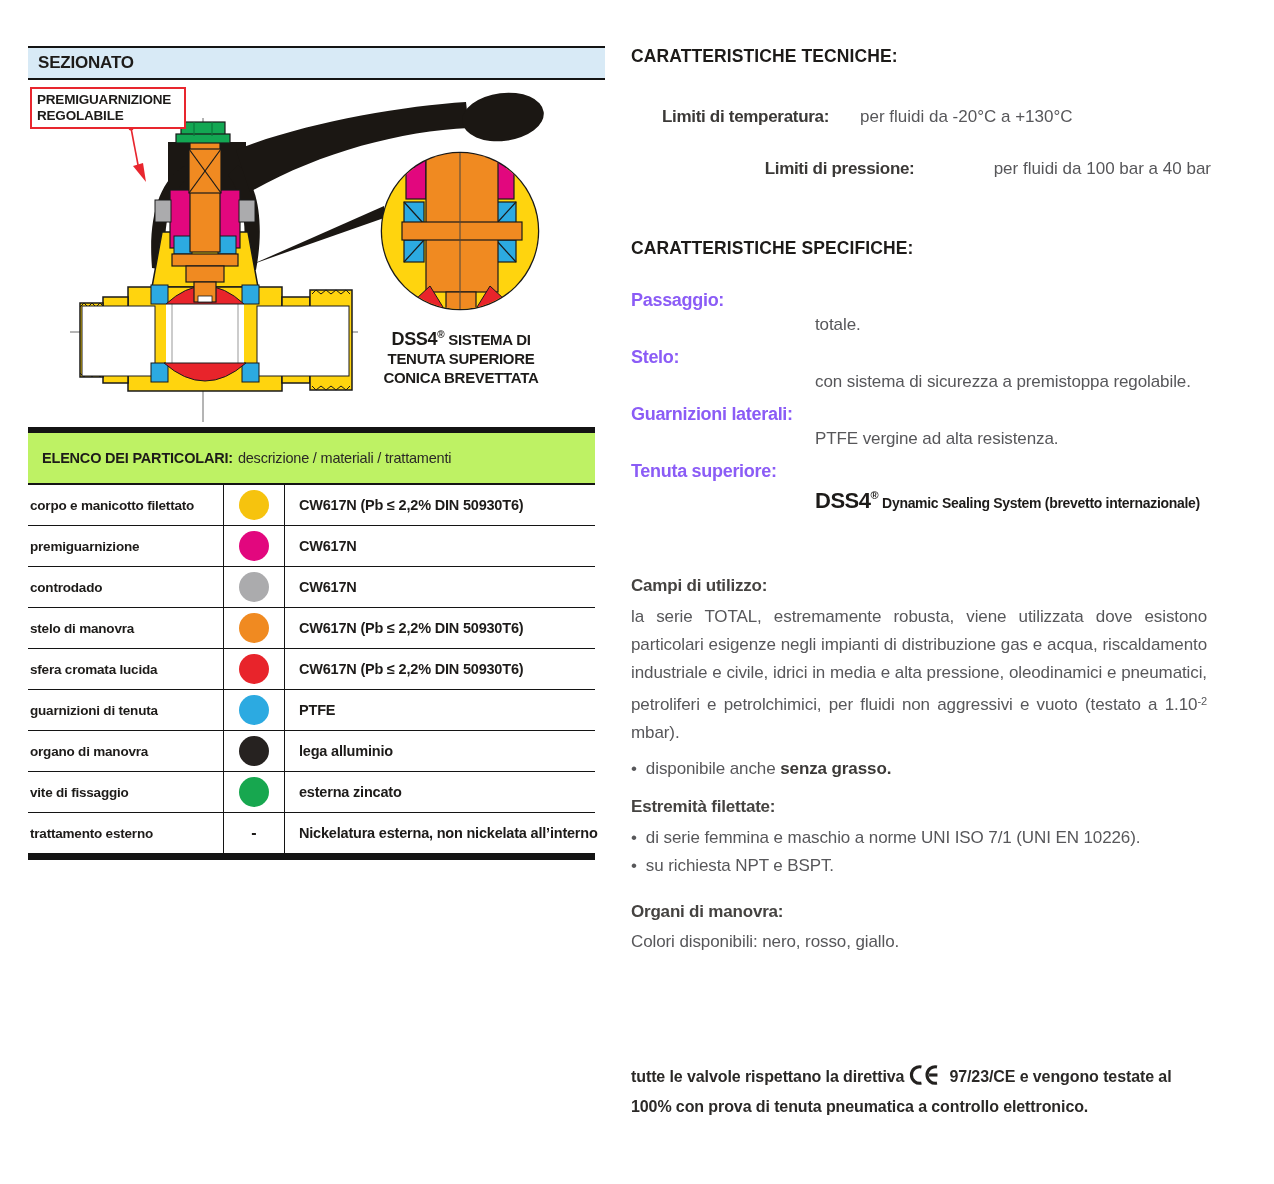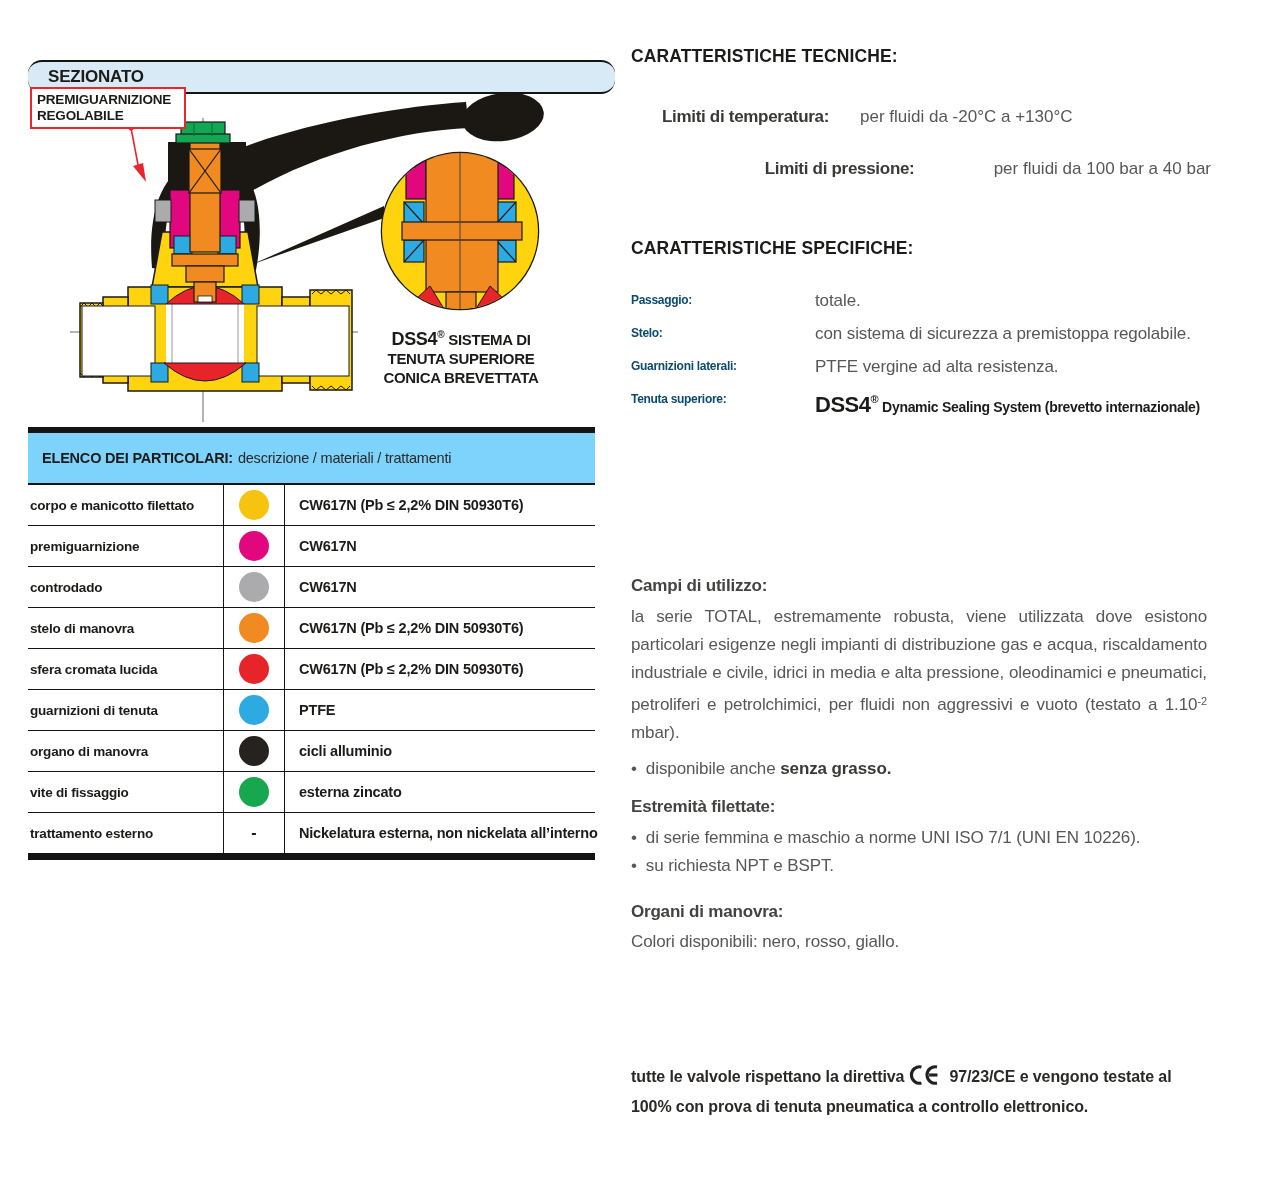--- a/index.html
+++ b/index.html
@@ -5,42 +5,42 @@
   html,body{margin:0;padding:0;}
   body{
     width:1274px;height:1184px;background:#ffffff;position:relative;
     font-family:"Liberation Sans", sans-serif;color:#1d1b19;
     -webkit-font-smoothing:antialiased;
   }
   .abs{position:absolute;}
 
   
   .sez-band{
-    left:28px;top:60px;width:567px;height:30px;
+    left:28px;top:46px;width:567px;height:30px;
     background:#D8EAF6;border-top:2px solid #141414;border-bottom:2px solid #141414;
-    display:flex;align-items:center;padding-left:20px;box-sizing:content-box;
-    font-weight:bold;font-size:17px;letter-spacing:-0.2px;color:#1d1b19;border-radius:14px;
+    display:flex;align-items:center;padding-left:10px;box-sizing:content-box;
+    font-weight:bold;font-size:17px;letter-spacing:-0.2px;color:#1d1b19;
   }
   .callout{
     left:30px;top:87px;width:142px;border:2px solid #E8262E;background:#fff;
     padding:3px 5px;font-weight:bold;font-size:13.5px;line-height:16px;
     letter-spacing:-0.2px;color:#1d1b19;z-index:3;
   }
   .detail-caption{
     left:372px;top:325px;width:178px;text-align:center;z-index:3;
     font-weight:bold;color:#1d1b19;font-size:15px;line-height:19px;letter-spacing:-0.3px;
   }
   .detail-caption .dss4{font-size:18px;}
   .detail-caption .reg{font-size:10px;vertical-align:7px;}
 
   
   .parts{left:28px;top:427px;width:567px;}
   .pt-bar{height:6px;background:#141414;}
   .pt-header{
-    background:#7dd3fc;border-bottom:2px solid #141414;height:50px;
+    background:#bef264;border-bottom:2px solid #141414;height:50px;
     display:flex;align-items:center;padding-left:14px;font-size:14.5px;letter-spacing:-0.2px;
   }
   .pt-header .b{font-weight:bold;color:#1d1b19;}
   .pt-header .r{font-weight:normal;color:#2a2826;margin-left:5px;}
   .pt-row{
     display:grid;grid-template-columns:195px 62px 1fr;height:40px;
     border-bottom:1.5px solid #141414;align-items:stretch;
   }
   .pt-row:last-of-type{border-bottom:none;}
   .pt-label{
@@ -55,22 +55,22 @@
   .dash{font-weight:bold;font-size:16px;color:#1d1b19;}
   .pt-value{
     display:flex;align-items:center;font-weight:bold;font-size:14.5px;
     letter-spacing:-0.2px;color:#1d1b19;padding-left:14px;white-space:nowrap;
   }
 
   
   .rcol{left:631px;width:580px;}
   .sec-title{font-weight:bold;font-size:17.5px;letter-spacing:0.1px;color:#1d1b19;}
   .specrow{display:flex;white-space:nowrap;line-height:33px;}
-  .specrow .lbl{width:184px;flex:0 0 184px;font-weight:bold;font-size:12px;letter-spacing:-0.3px;color:#0c4a6e;}
-  .specrow .val{font-size:17px;letter-spacing:-0.1px;color:#57575a;}
+  .specrow .lbl{width:184px;flex:0 0 184px;font-weight:bold;font-size:18px;letter-spacing:-0.3px;color:#8b5cf6;}
+  .specrow .val{font-size:17px;letter-spacing:-0.1px;color:#57575a;margin-top:24px;}
   .techrow{display:flex;white-space:nowrap;line-height:24px;}
   .techrow .lbl{width:229px;flex:0 0 229px;font-weight:bold;font-size:17px;letter-spacing:-0.3px;color:#3b3937;}
   .techrow .val{font-size:17px;color:#57575a;}
   .dss4big{font-weight:bold;font-size:22px;color:#1d1b19;letter-spacing:-0.5px;}
   .dss4reg{font-weight:bold;font-size:11px;vertical-align:9px;color:#1d1b19;}
   .dss4rest{font-weight:bold;font-size:14px;letter-spacing:-0.3px;color:#1d1b19;}
   .cont{
     margin-left:184px;width:398px;margin-top:2px;
     font-size:17px;line-height:28px;letter-spacing:-0.1px;color:#57575a;
   }
@@ -278,21 +278,21 @@
     <div class="pt-dotcell">
         <div class="dot" style="background: rgb(44, 170, 225);"></div>
       </div>
     <div class="pt-value">PTFE</div>
   </div>
   <div class="pt-row">
     <div class="pt-label">organo di manovra</div>
     <div class="pt-dotcell">
         <div class="dot" style="background: rgb(38, 34, 32);"></div>
       </div>
-    <div class="pt-value">cicli alluminio</div>
+    <div class="pt-value">lega alluminio</div>
   </div>
   <div class="pt-row">
     <div class="pt-label">vite di fissaggio</div>
     <div class="pt-dotcell">
         <div class="dot" style="background: rgb(23, 167, 79);"></div>
       </div>
     <div class="pt-value">esterna zincato</div>
   </div>
   <div class="pt-row">
     <div class="pt-label">trattamento esterno</div>

